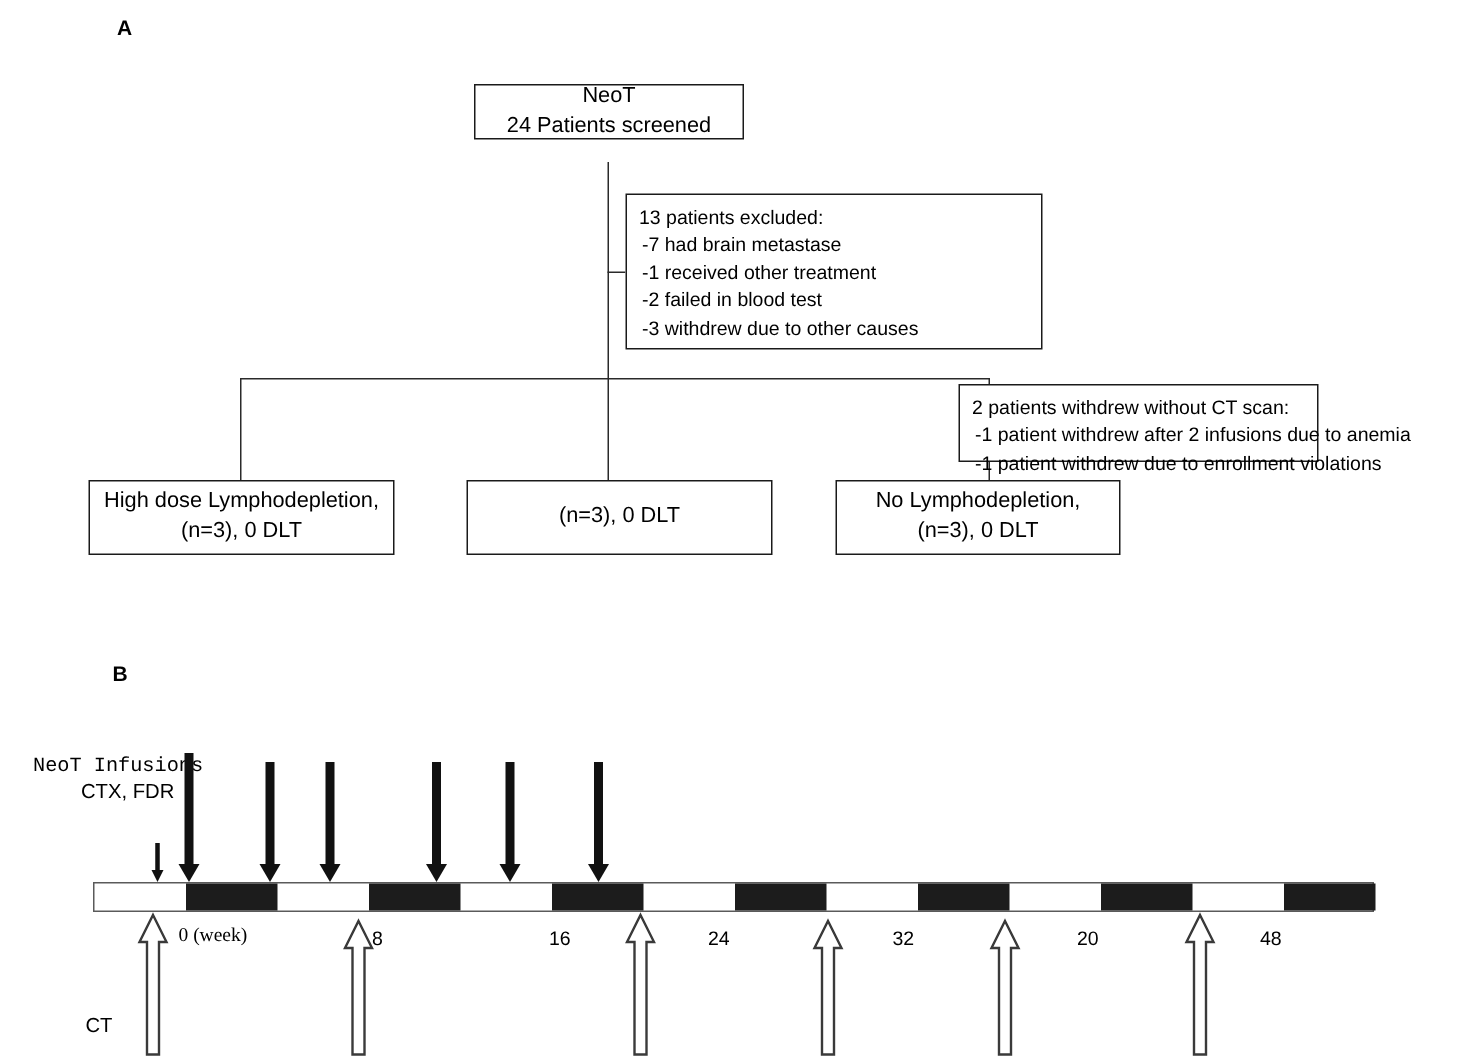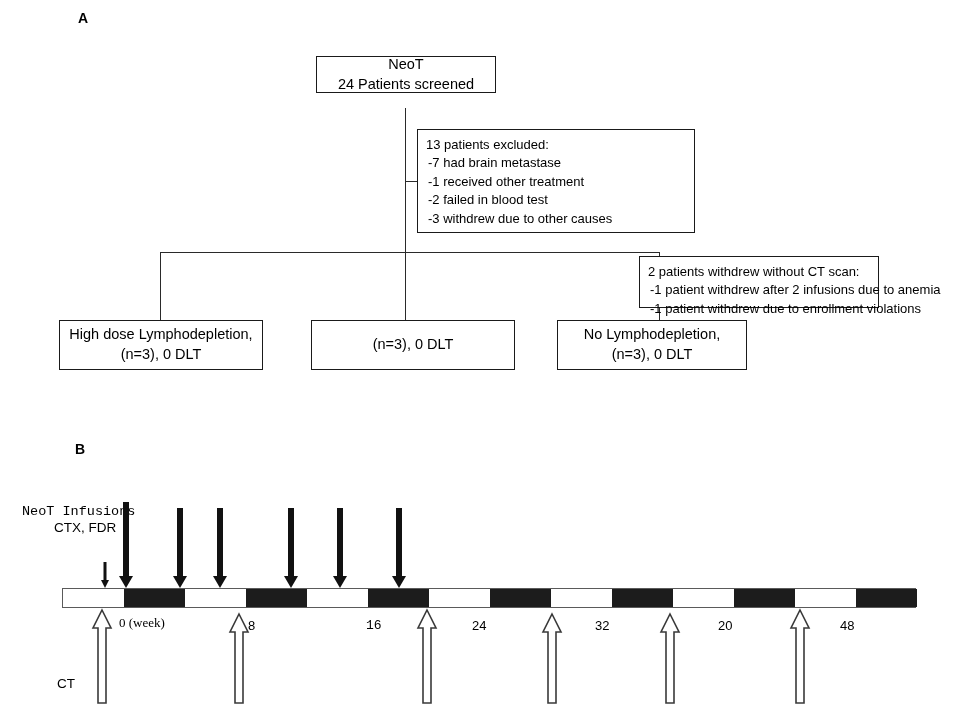--- a/index.html
+++ b/index.html
@@ -185,21 +185,21 @@
     <div class="seg" style="left:183px; width:61px;"></div>
     <div class="seg" style="left:305px; width:61px;"></div>
     <div class="seg" style="left:427px; width:61px;"></div>
     <div class="seg" style="left:549px; width:61px;"></div>
     <div class="seg" style="left:671px; width:61px;"></div>
     <div class="seg" style="left:793px; width:61px;"></div>
   </div>
 
   <div class="tick-label" style="left:119px; top:615px;font-family:Liberation Serif, serif;">0 (week)</div>
   <div class="tick-label" style="left:248px; top:618px;">8</div>
-  <div class="tick-label" style="left:366px; top:618px;font-family:Liberation Mono, monospace;">16</div>
+  <div class="tick-label" style="left:366px; top:618px;">16</div>
   <div class="tick-label" style="left:472px; top:618px;">24</div>
   <div class="tick-label" style="left:595px; top:618px;">32</div>
   <div class="tick-label" style="left:718px; top:618px;">20</div>
   <div class="tick-label" style="left:840px; top:618px;">48</div>
 
   <div class="arrow-down arrow-small" style="left:98px; top:562px; width:14px; height:26px;">
     <div class="shaft" style="height:18px;"></div>
     <div class="head"></div>
   </div>
 

